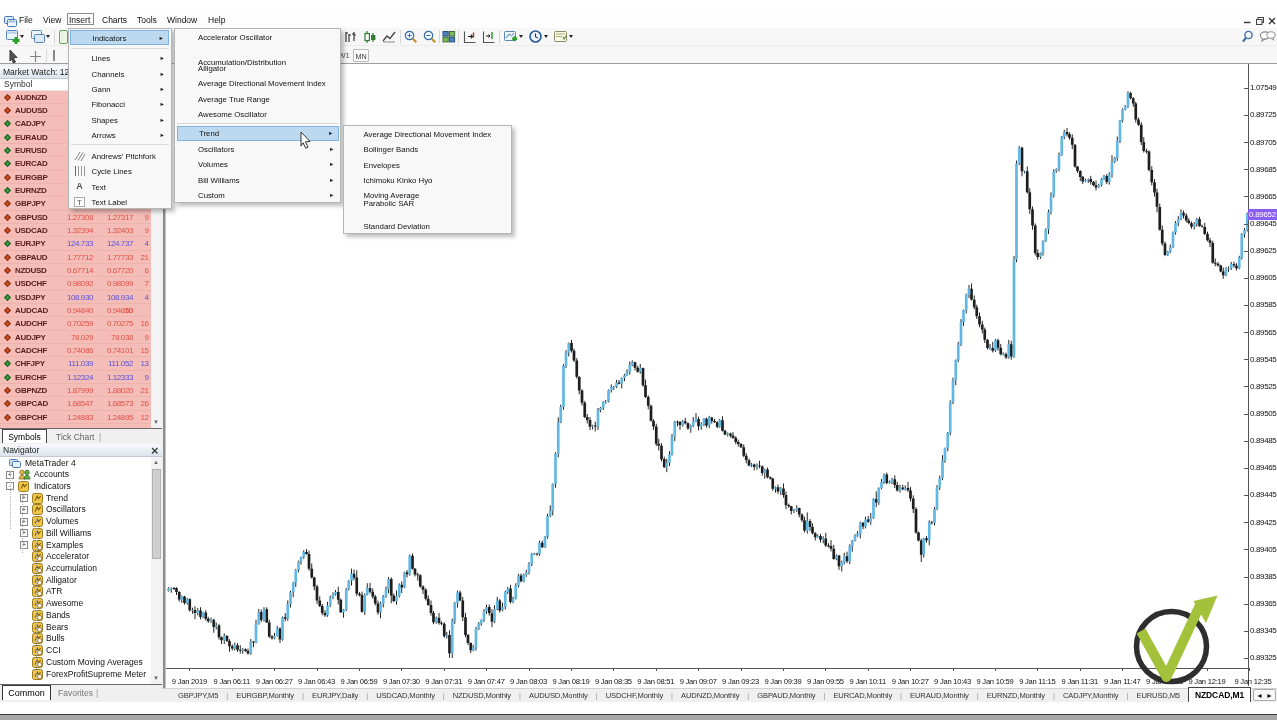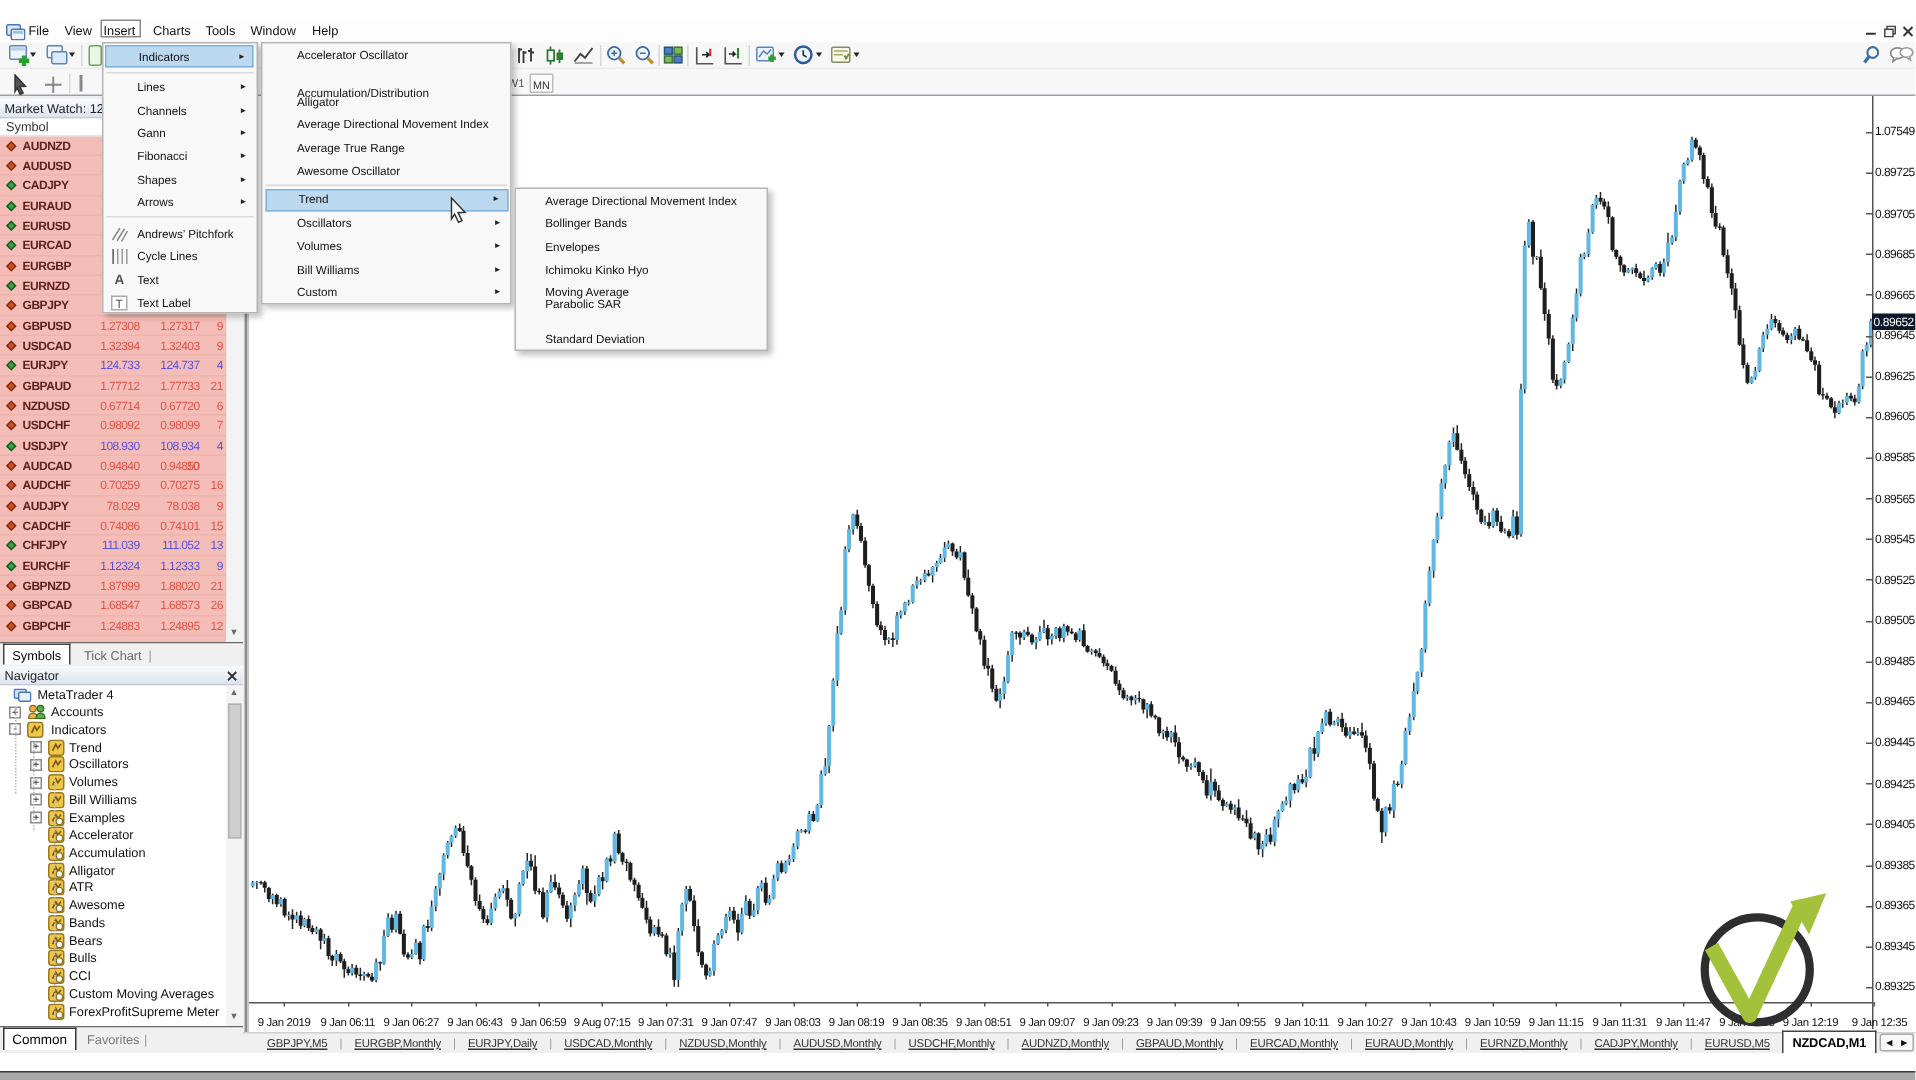--- a/index.html
+++ b/index.html
@@ -32,21 +32,21 @@
 .chart { position:absolute; left:166px; top:64px; width:1111px; height:624px; background:#fff; }
 .plbl { position:absolute; left:1250px; font-size:8px; color:#111; letter-spacing:-0.35px; }
 .tlbl { position:absolute; top:676.5px; font-size:7.6px; color:#111; width:42px; text-align:center; letter-spacing:-0.25px; white-space:nowrap; }
 .menu { position:absolute; background:#f8f8f8; border:1px solid #b5b5b5; box-shadow:2.5px 2.5px 4px rgba(0,0,0,0.25); z-index:50; }
 .mi { position:absolute; left:1.5px; right:1.5px; font-size:7.8px; color:#111; white-space:nowrap; }
 .mi.hl { background:#bcd9f0; border:1px solid #7fb2dc; }
 .mi .arr { position:absolute; right:4px; top:50%; transform:translateY(-50%); font-size:5.5px; color:#222; }
 .micon { position:absolute; left:3px; top:1.5px; }
 .msep { position:absolute; left:2px; right:2px; height:1px; background:#d9d9d9; }
 .ctabs { position:absolute; left:162px; top:688px; width:1115px; height:14px; background:#f0f0f0; border-top:1px solid #d0d0d0; font-size:7.6px; color:#333; display:flex; align-items:center; }
-.ctab { padding:0 8px; white-space:nowrap; letter-spacing:-0.15px;text-decoration:underline; }
+.ctab { padding:0 8px; white-space:nowrap; letter-spacing:-0.15px; }
 .ctsep { color:#999; }
 .status { position:absolute; left:0; top:702px; width:1277px; height:12px; background:#f0f0f0; border-top:1px solid #cfcfcf; font-size:8.5px; color:#222; }
 .bstrip { position:absolute; left:0; top:714px; width:1277px; height:6px; background:#a8a8a8; border-top:1.5px solid #3a3a3a; }
 </style></head>
 <body>
 <div id="root">
 
 
   <div class="mbar">
     <svg style="position:absolute;left:4px;top:1.5px" width="13" height="11">
@@ -592,21 +592,21 @@
   <div class="tlbl" style="left:168.4px">9 Jan 2019</div>
     <div style="position:absolute;left:189.4px;top:668px;width:1px;height:3px;background:#555"></div>
     <div class="tlbl" style="left:210.8px">9 Jan 06:11</div>
     <div style="position:absolute;left:231.8px;top:668px;width:1px;height:3px;background:#555"></div>
     <div class="tlbl" style="left:253.2px">9 Jan 06:27</div>
     <div style="position:absolute;left:274.2px;top:668px;width:1px;height:3px;background:#555"></div>
     <div class="tlbl" style="left:295.6px">9 Jan 06:43</div>
     <div style="position:absolute;left:316.6px;top:668px;width:1px;height:3px;background:#555"></div>
     <div class="tlbl" style="left:338.0px">9 Jan 06:59</div>
     <div style="position:absolute;left:359.0px;top:668px;width:1px;height:3px;background:#555"></div>
-    <div class="tlbl" style="left:380.4px">9 Aug 07:15</div>
+    <div class="tlbl" style="left:380.4px">9 Jan 07:30</div>
     <div style="position:absolute;left:401.4px;top:668px;width:1px;height:3px;background:#555"></div>
     <div class="tlbl" style="left:422.8px">9 Jan 07:31</div>
     <div style="position:absolute;left:443.8px;top:668px;width:1px;height:3px;background:#555"></div>
     <div class="tlbl" style="left:465.2px">9 Jan 07:47</div>
     <div style="position:absolute;left:486.2px;top:668px;width:1px;height:3px;background:#555"></div>
     <div class="tlbl" style="left:507.6px">9 Jan 08:03</div>
     <div style="position:absolute;left:528.6px;top:668px;width:1px;height:3px;background:#555"></div>
     <div class="tlbl" style="left:550.0px">9 Jan 08:19</div>
     <div style="position:absolute;left:571.0px;top:668px;width:1px;height:3px;background:#555"></div>
     <div class="tlbl" style="left:592.4px">9 Jan 08:35</div>
@@ -639,21 +639,21 @@
     <div style="position:absolute;left:1164.6px;top:668px;width:1px;height:3px;background:#555"></div>
     <div class="tlbl" style="left:1186.0px">9 Jan 12:19</div>
     <div style="position:absolute;left:1207.0px;top:668px;width:1px;height:3px;background:#555"></div>
     <div class="tlbl" style="left:1232px">9 Jan 12:35</div>
     <div style="position:absolute;left:1249.4px;top:668px;width:1px;height:3px;background:#555"></div>
   <svg style="position:absolute;left:1128px;top:590px" width="110" height="100" viewBox="1128 590 110 100">
       <circle cx="1171.5" cy="646.5" r="35" fill="none" stroke="#2e2e2e" stroke-width="5.5"></circle>
       <path d="M1141 631 L1166.5 677 L1201 603" fill="none" stroke="#a4c13b" stroke-width="10" stroke-linejoin="round" stroke-linecap="butt"></path>
       <path d="M1193.5 601 L1217.5 595.5 L1206 623 Z" fill="#a4c13b"></path>
     </svg>
-  <div style="position:absolute;left:1248px;top:208.5px;width:29px;height:11px;background:#0f172a;color:#fff;font-size:8px;line-height:11px;text-align:center;letter-spacing:-0.3px;z-index:5">0.89652</div>
+  <div style="position:absolute;left:1248px;top:208.5px;width:29px;height:11px;background:#8b5cf6;color:#fff;font-size:8px;line-height:11px;text-align:center;letter-spacing:-0.3px;z-index:5">0.89652</div>
 
   <div class="ctabs">
       <span style="width:8px"></span>
       <span class="ctab">GBPJPY,M5</span>
       <span class="ctsep">|</span>
       <span class="ctab">EURGBP,Monthly</span>
       <span class="ctsep">|</span>
       <span class="ctab">EURJPY,Daily</span>
       <span class="ctsep">|</span>
       <span class="ctab">USDCAD,Monthly</span>

